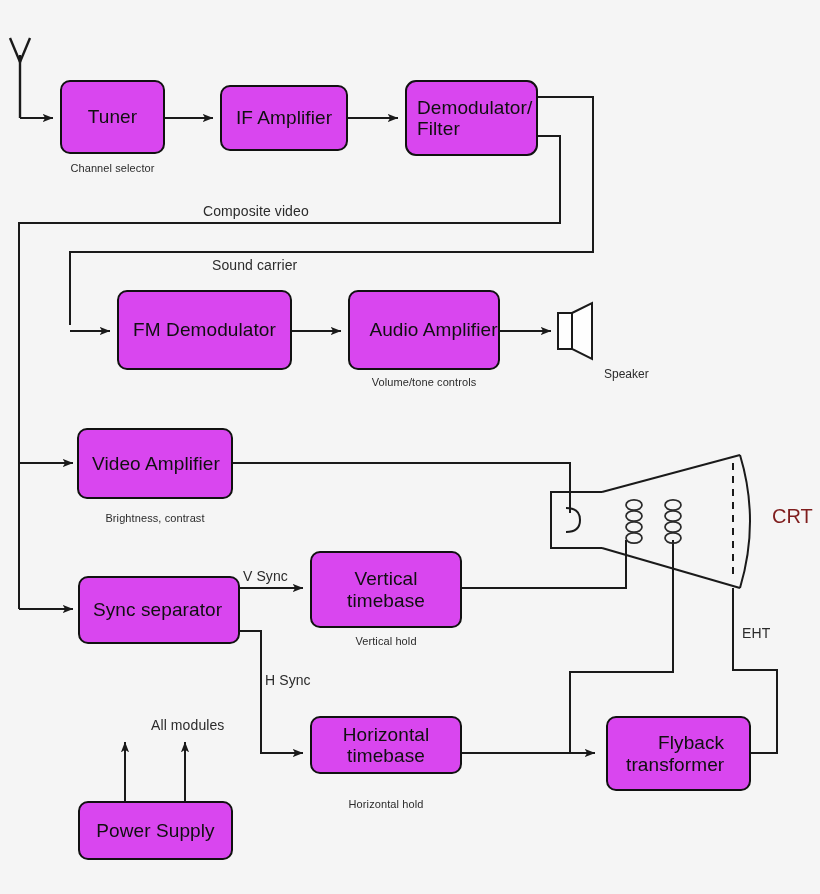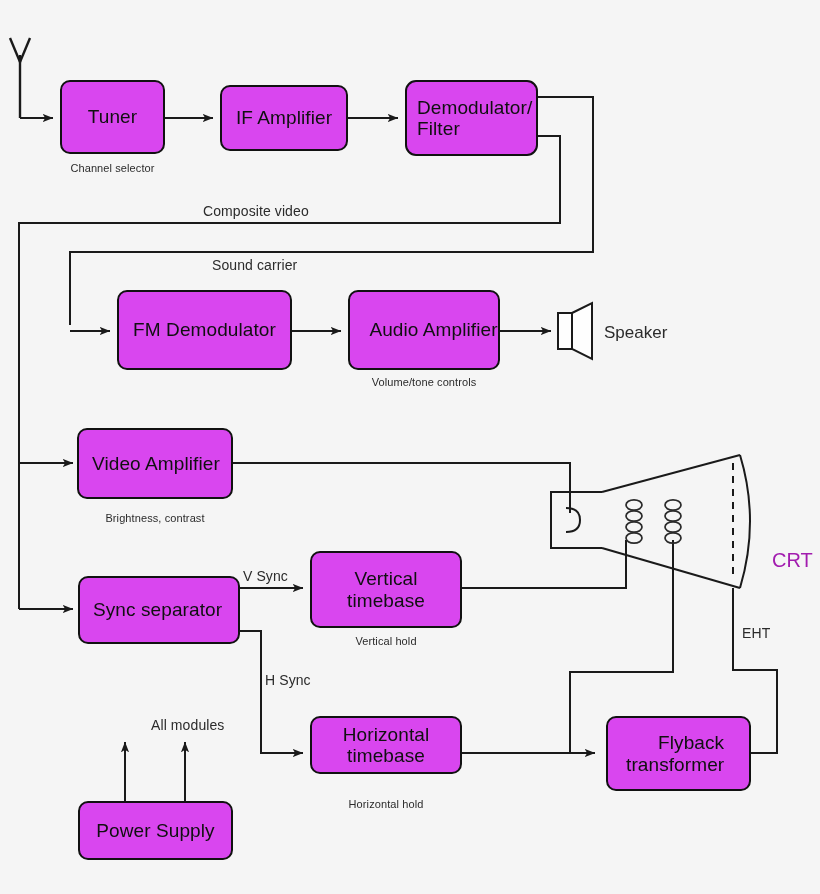--- a/index.html
+++ b/index.html
@@ -88,29 +88,29 @@
   .wire-label {
     position: absolute;
     font-size: 14px;
     color: #2b2b2b;
     white-space: nowrap;
     letter-spacing: 0.1px;
   }
   .crt-label {
     position: absolute;
     font-size: 20px;
-    color: #a21caf;
+    color: #7f1d1d;
+    white-space: nowrap;
+  }
+  .speaker-label {
+    position: absolute;
+    font-size: 12px;
+    color: #2b2b2b;
     white-space: nowrap;
     margin-top: 44px;
-  }
-  .speaker-label {
-    position: absolute;
-    font-size: 17px;
-    color: #2b2b2b;
-    white-space: nowrap;
   }
 </style>
 </head>
 <body>
 
 <div id="diagram-root">
 
   <svg class="canvas" viewBox="0 0 820 894">
     <defs>
       <marker id="arrow" markerWidth="11" markerHeight="9" refX="10.4" refY="4.5" orient="auto" markerUnits="userSpaceOnUse">

